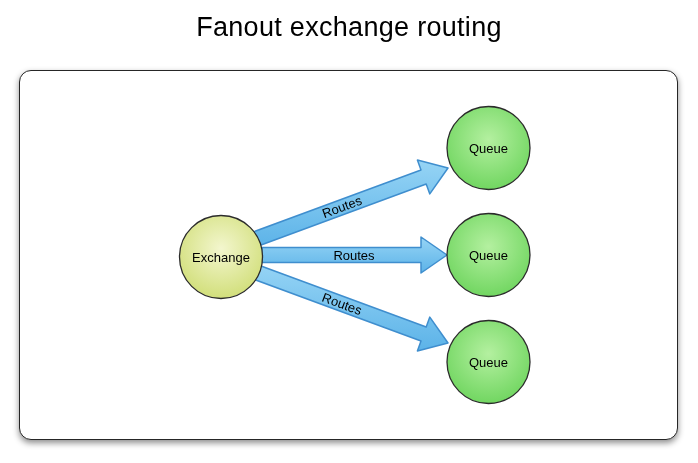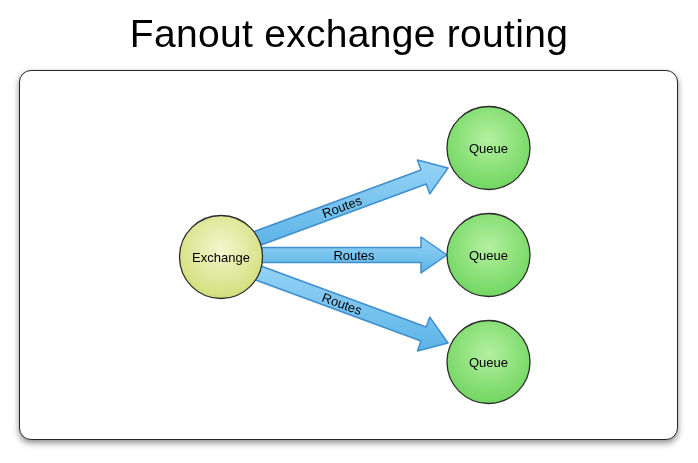--- a/index.html
+++ b/index.html
@@ -21,21 +21,21 @@
     background: #ffffff;
     overflow: hidden;
     font-family: "Liberation Sans", sans-serif;
   }
   .page { position: relative; width: 698px; height: 463px; }
   .diagram-title {
     position: absolute;
     top: 12px; left: 0;
     width: 100%;
     text-align: center;
-    font-size: 39px;
+    font-size: 27px;
     font-weight: 400;
     letter-spacing: 0.3px;
     color: var(--title-color);
   }
   .diagram-frame {
     position: absolute;
     left: 19px; top: 70px;
     width: 659px; height: 370px;
     background: #ffffff;
     border: 1.5px solid var(--frame-border);

